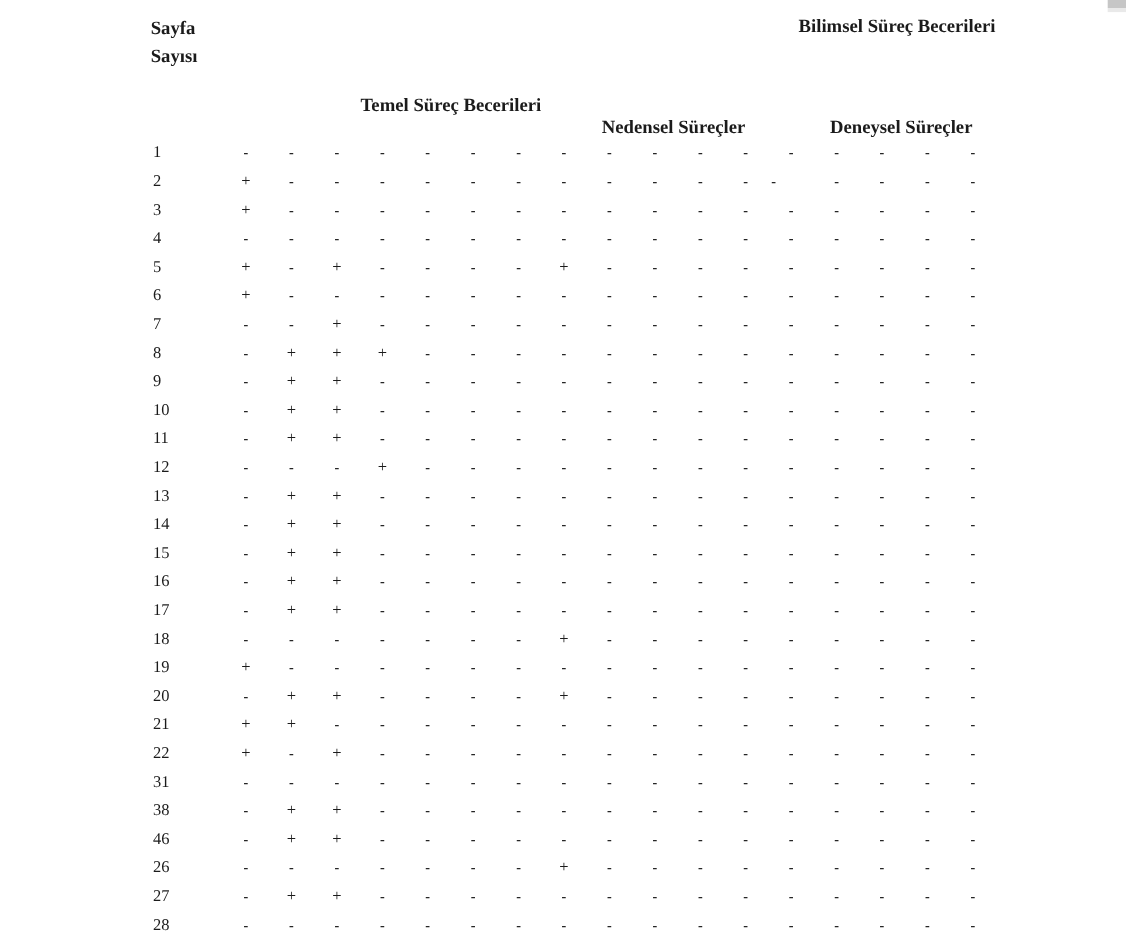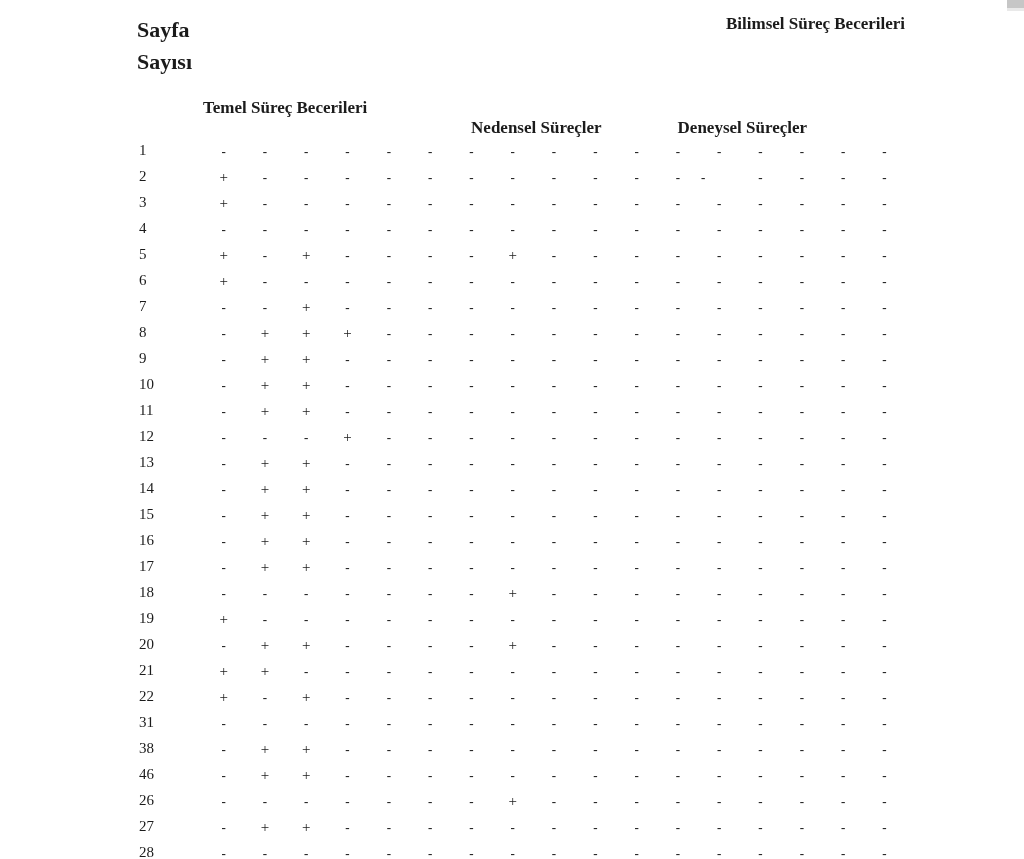--- a/index.html
+++ b/index.html
@@ -21,33 +21,33 @@
     table-layout: fixed;
   }
   .c-label { width: 66px; }
   .c-data  { width: 41.3px; }
 
   thead th { font-weight: bold; padding: 0; }
 
   .title-row th { height: 52px; vertical-align: top; }
   th.corner {
     text-align: left;
-    font-size: 22px;
+    font-size: 17px;
     white-space: pre-line;
     line-height: 1.45;
     padding-top: 4px;
     margin-left: 40px;
   }
   th.main-title {
     text-align: right;
     font-size: 17px;
     padding-top: 4px;
   }
 
-  .group-row th { height: 28px; vertical-align: middle; text-align: left; font-size: 17px; }
+  .group-row th { height: 28px; vertical-align: middle; text-align: right; font-size: 17px; }
   .group-row .shift-left span { display: inline-block; transform: translateX(-21px); margin-top: 40px; }
 
   .code-row th {
     height: 44px;
     vertical-align: middle;
     text-align: center;
     font-size: 15px;
     white-space: pre-line;
     line-height: 1.15;
   }

